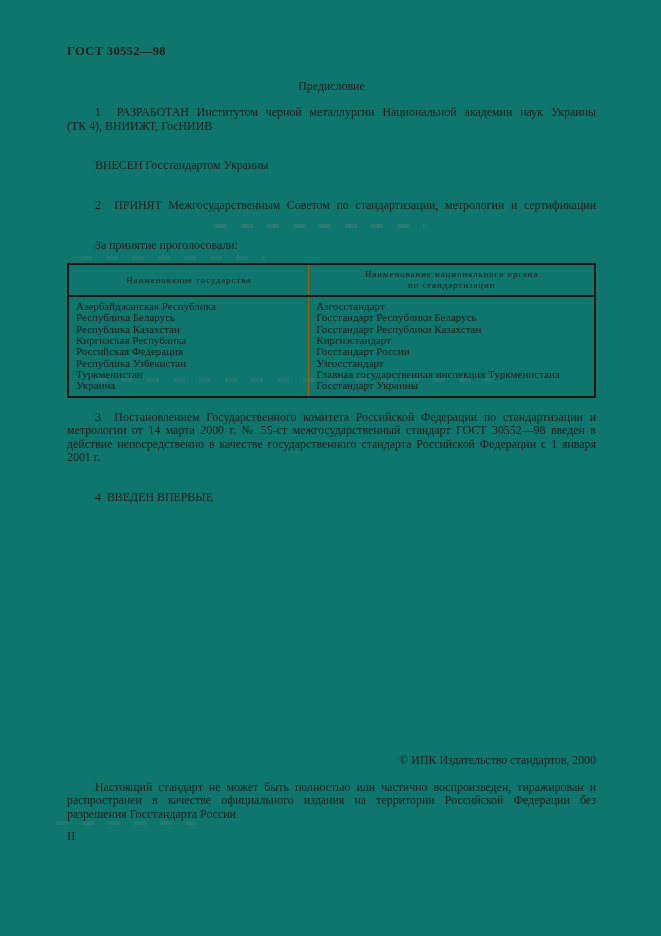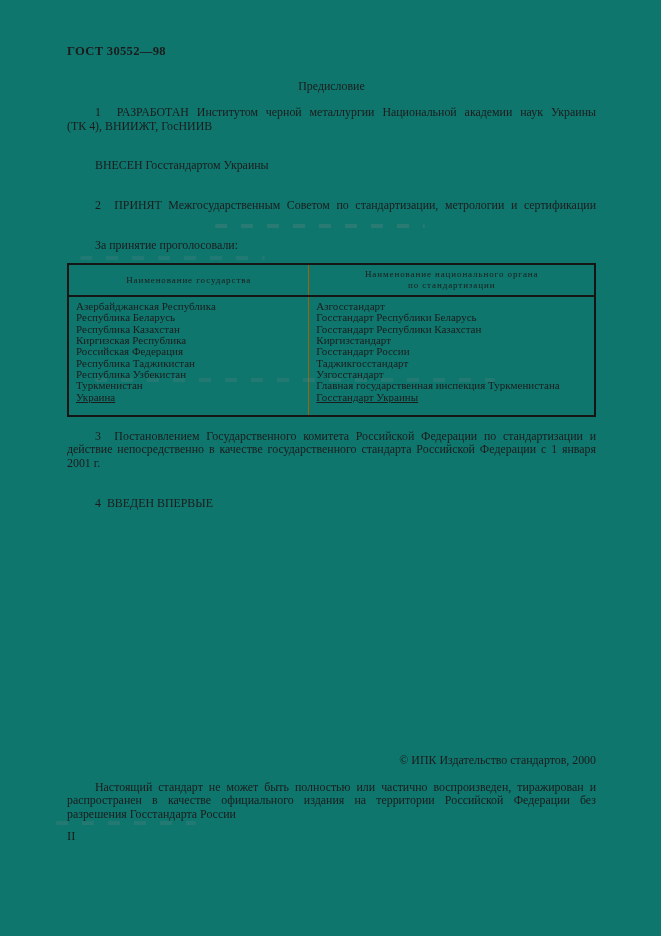--- a/index.html
+++ b/index.html
@@ -53,21 +53,21 @@
   th + th, td + td { border-left: 1px solid #a16207; }
   tbody td {
     font-size: 11px;
     line-height: 11.3px;
     padding: 0 4px 0 7px;
     vertical-align: top;
     white-space: nowrap;
     overflow: hidden;
   }
   tbody tr:first-child td { padding-top: 4px; }
-  tbody tr:last-child td { padding-bottom: 12px; text-decoration: underline; }
+  tbody tr:last-child td { padding-bottom: 4px; }
 
   .footer {
     position: absolute;
     left: 67px;
     right: 65px;
     top: 754px;
   }
   .copyright { text-align: right; }
   .disclaimer { margin-top: 13px; }
   .pagenum { margin-top: 9px; font-size: 12.6px; }
@@ -135,40 +135,37 @@
       </tr>
       <tr>
         <td>Киргизская Республика</td>
         <td>Киргизстандарт</td>
       </tr>
       <tr>
         <td>Российская Федерация</td>
         <td>Госстандарт России</td>
       </tr>
       <tr>
-        <td>Республика Таджикистан</td>
-        <td>Таджикгосстандарт</td>
-      </tr>
-      <tr>
         <td>Республика Узбекистан</td>
         <td>Узгосстандарт</td>
       </tr>
       <tr>
         <td>Туркменистан</td>
         <td>Главная государственная инспекция Туркменистана</td>
       </tr>
       <tr>
         <td>Украина</td>
         <td>Госстандарт Украины</td>
       </tr>
     </tbody>
   </table>
 
   <div class="para">
     <div class="line just indent">3&nbsp; Постановлением Государственного комитета Российской Федерации по стандартизации и</div>
+    <div class="line just">метрологии от 14 марта 2000 г. № 55-ст межгосударственный стандарт ГОСТ 30552—98 введен в</div>
     <div class="line just">действие непосредственно в качестве государственного стандарта Российской Федерации с 1 января</div>
     <div class="line">2001 г.</div>
   </div>
 
   <div class="para-sm indent">4&nbsp; ВВЕДЕН ВПЕРВЫЕ</div>
 
   <div class="footer">
     <div class="copyright">© ИПК Издательство стандартов, 2000</div>
     <div class="disclaimer">
       <div class="line just indent">Настоящий стандарт не может быть полностью или частично воспроизведен, тиражирован и</div>

